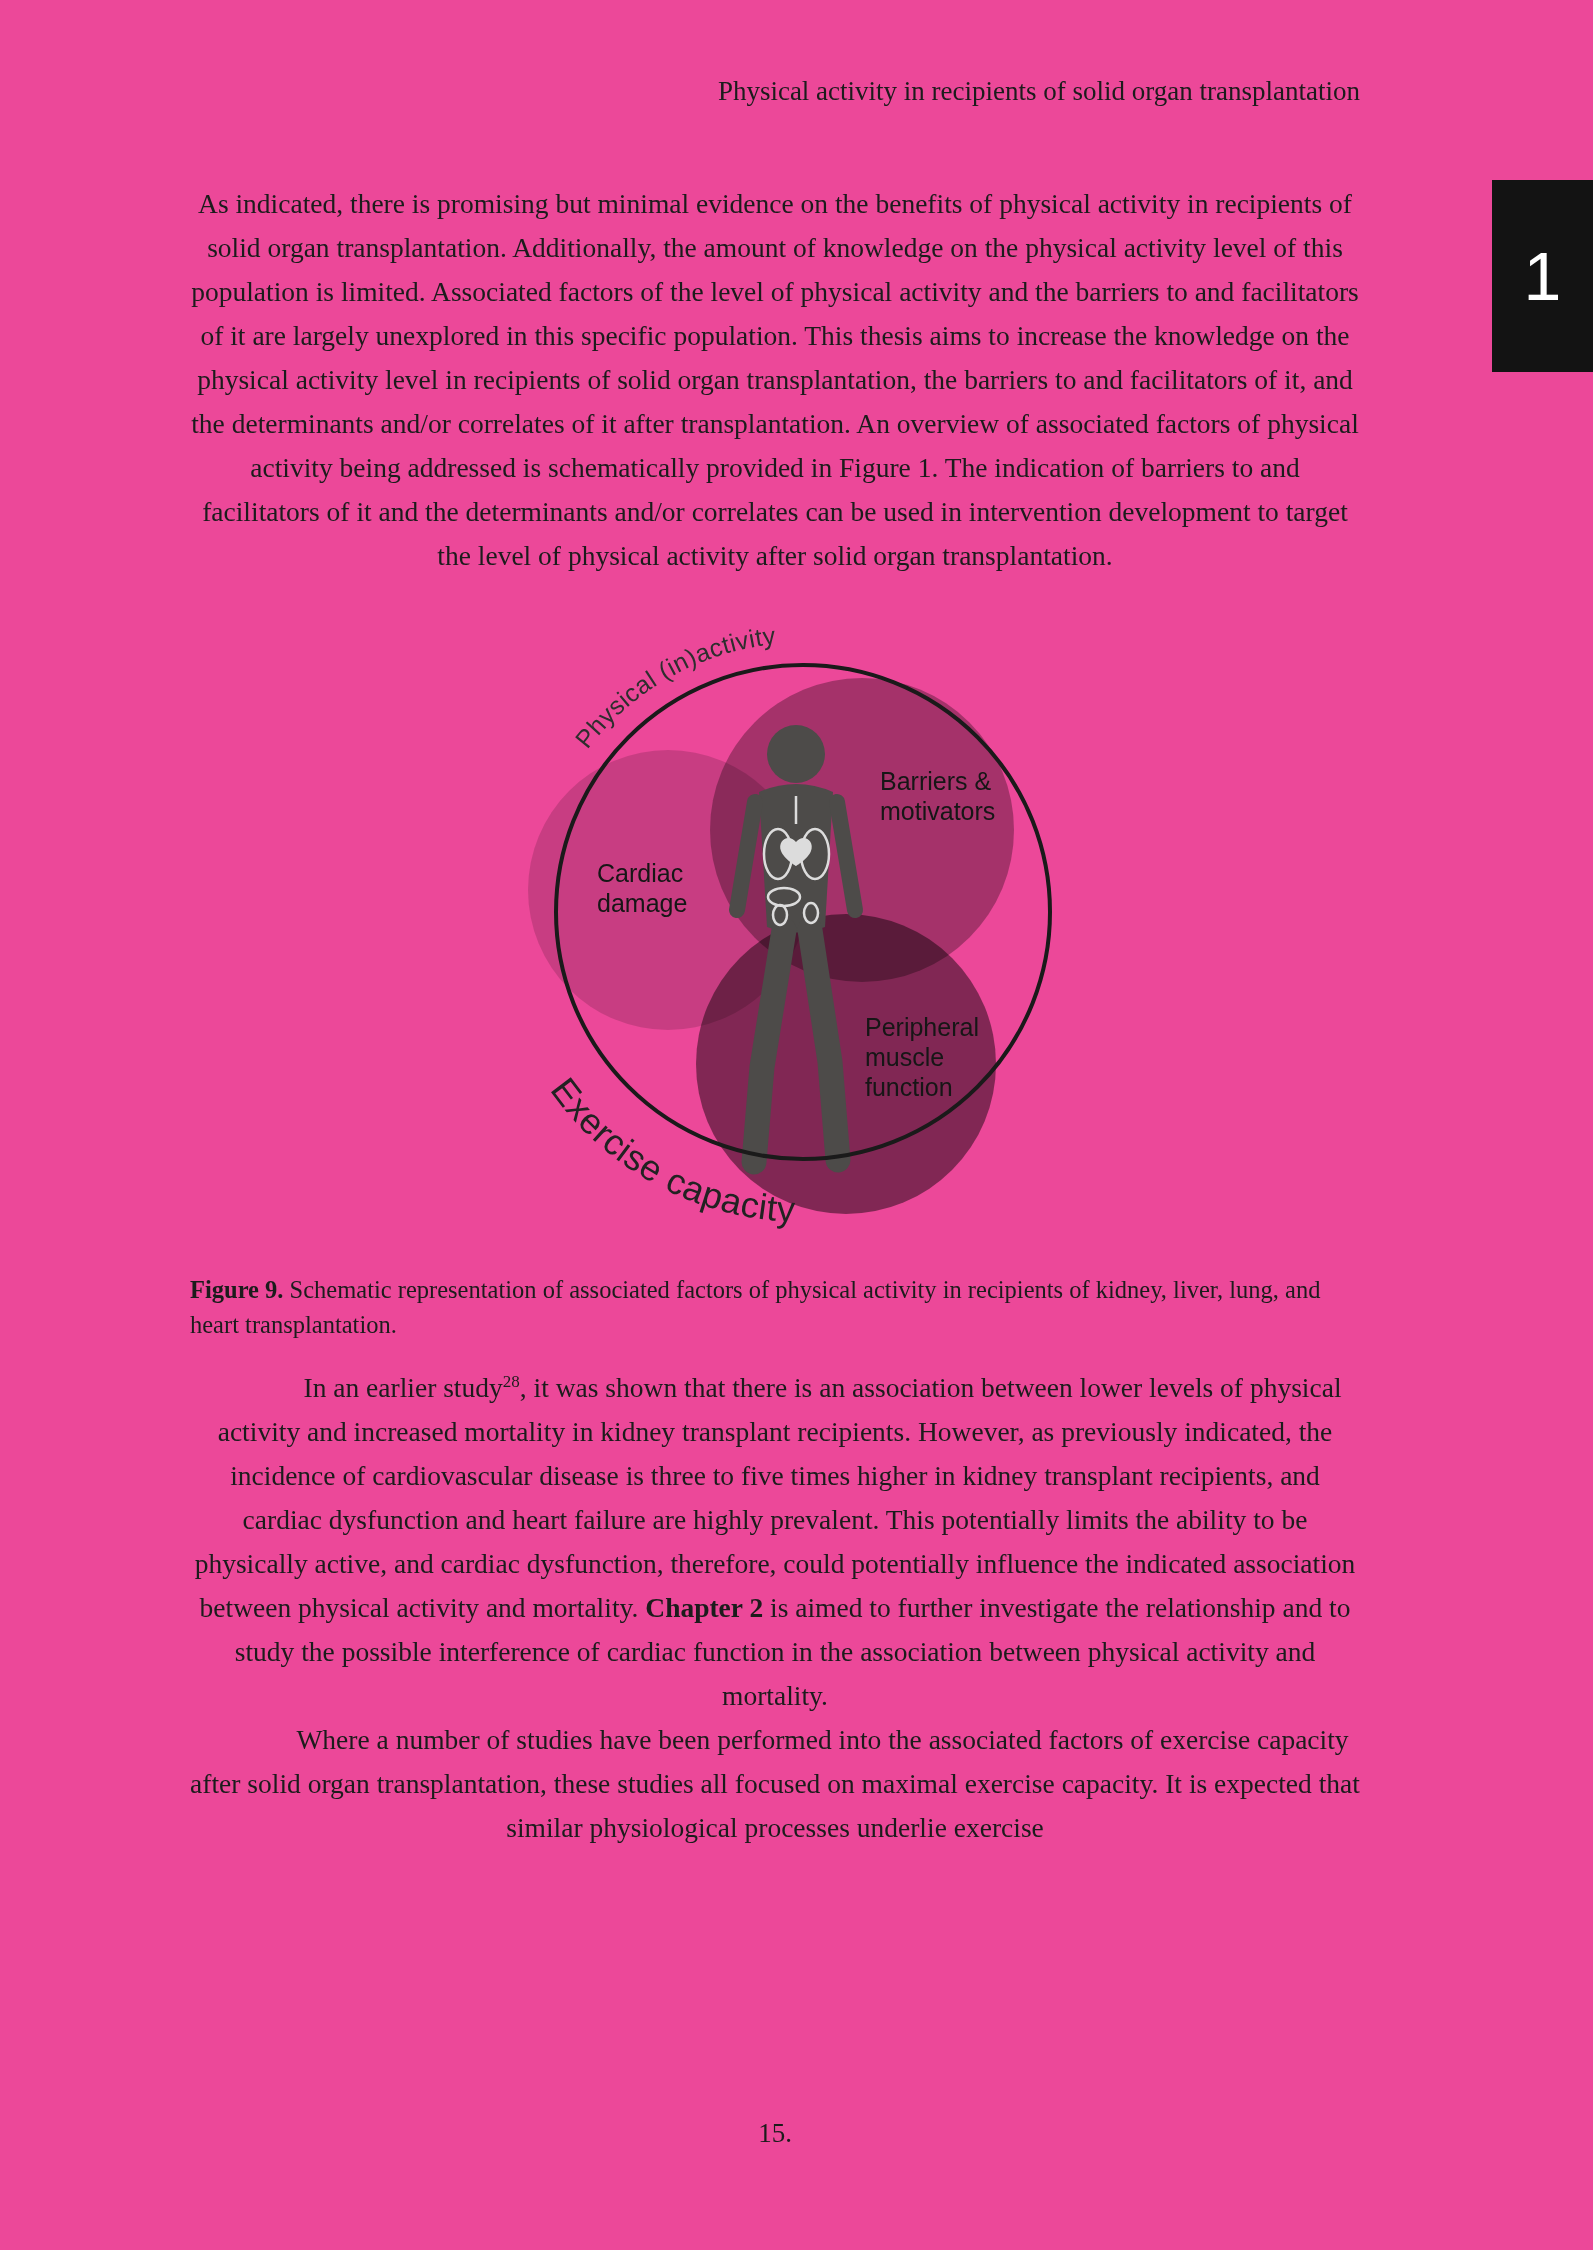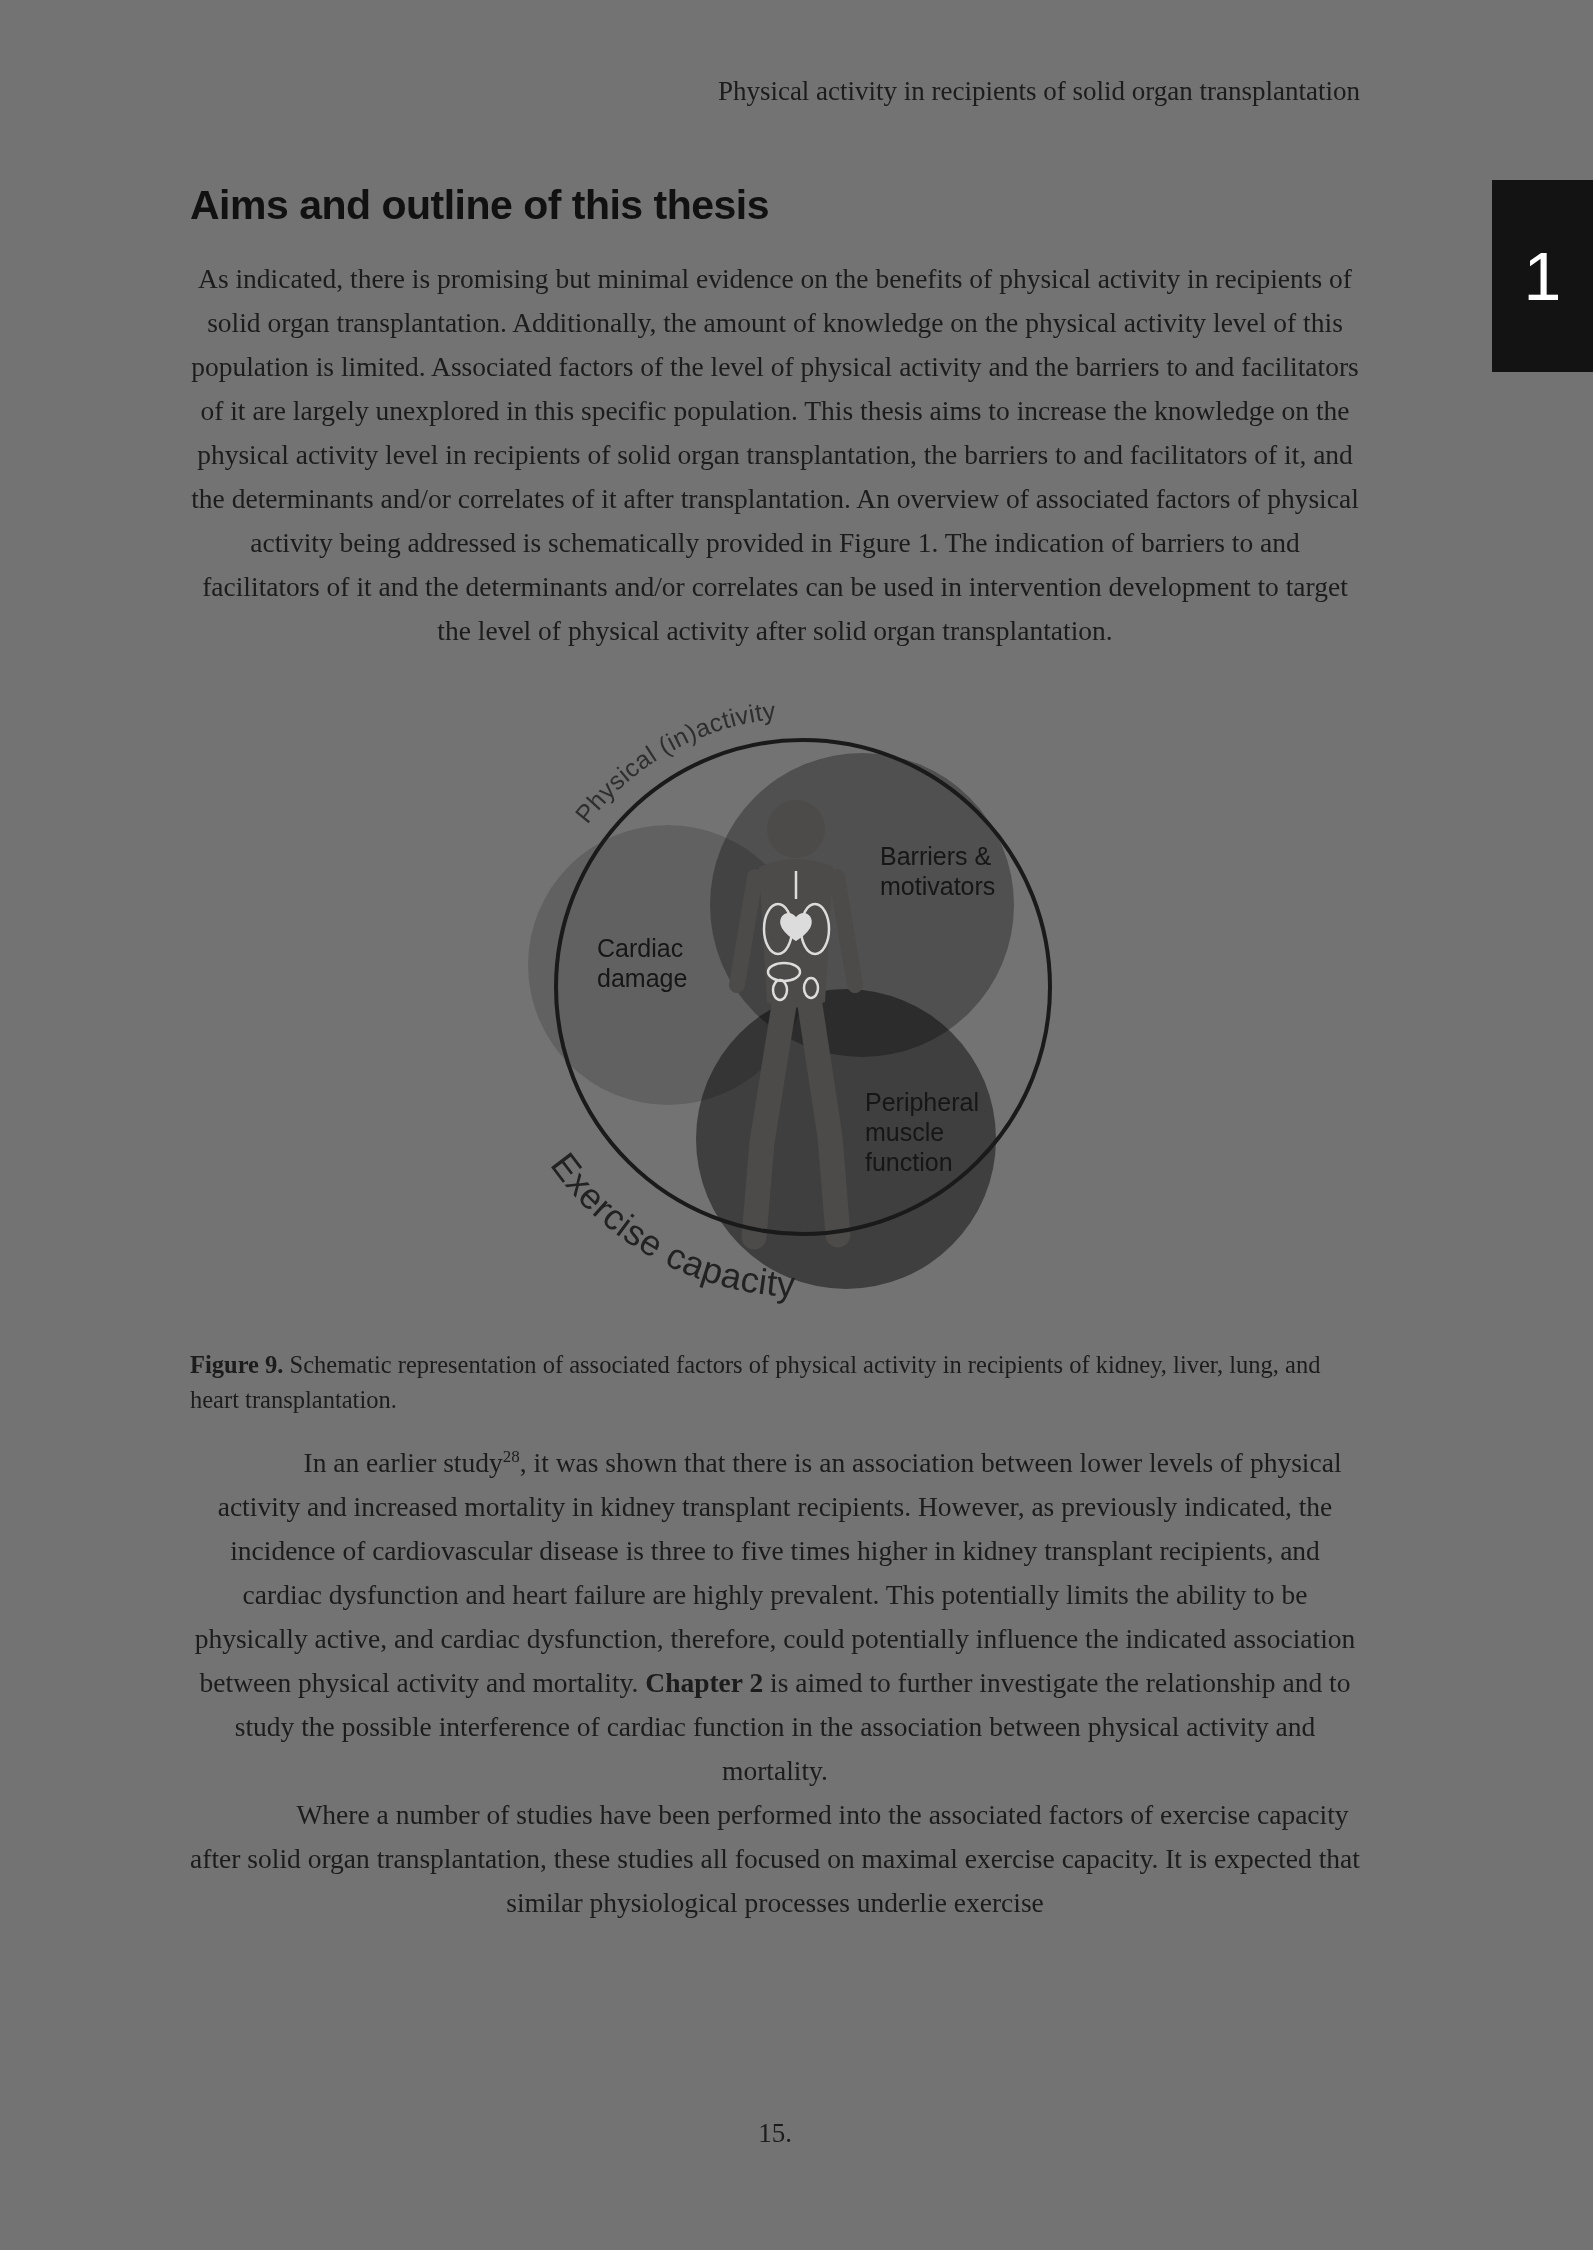--- a/index.html
+++ b/index.html
@@ -1,20 +1,20 @@
 <!DOCTYPE html>
 <html><head>
 <meta charset="utf-8">
 <style>
   html, body { margin: 0; padding: 0; background: #ffffff; }
   .page {
     position: relative;
     width: 1593px;
     height: 2250px;
-    background: #737373;
+    background: #ec4899;
     font-family: "Liberation Serif", serif;
     color: #1c1c1c;
     overflow: hidden;
   }
   .running-head {
     position: absolute;
     top: 76px;
     left: 190px;
     width: 1170px;
     text-align: right;
@@ -90,21 +90,20 @@
 <div class="page">
 
   <div class="running-head">Physical activity in recipients of solid organ transplantation</div>
 
   <div class="chapter-tab">
     <span>1</span>
   </div>
 
   <div class="content">
 
-    <h1 class="thesis-heading">Aims and outline of this thesis</h1>
 
     <p class="body-par">As indicated, there is promising but minimal evidence on the benefits of physical activity in recipients of solid organ transplantation. Additionally, the amount of knowledge on the physical activity level of this population is limited. Associated factors of the level of physical activity and the barriers to and facilitators of it are largely unexplored in this specific population. This thesis aims to increase the knowledge on the physical activity level in recipients of solid organ transplantation, the barriers to and facilitators of it, and the determinants and/or correlates of it after transplantation. An overview of associated factors of physical activity being addressed is schematically provided in Figure 1. The indication of barriers to and facilitators of it and the determinants and/or correlates can be used in intervention development to target the level of physical activity after solid organ transplantation.</p>
 
     <div class="figure-wrap">
       <svg viewBox="0 0 540 630" width="540" height="630" xmlns="http://www.w3.org/2000/svg" xmlns:xlink="http://www.w3.org/1999/xlink">
         <defs>
           <path id="arcTop" d="M 57 141 A 270 270 0 0 1 303 32"></path>
           <path id="arcBottom" d="M 18 473 A 310 310 0 0 0 318 607"></path>
         </defs>
 

